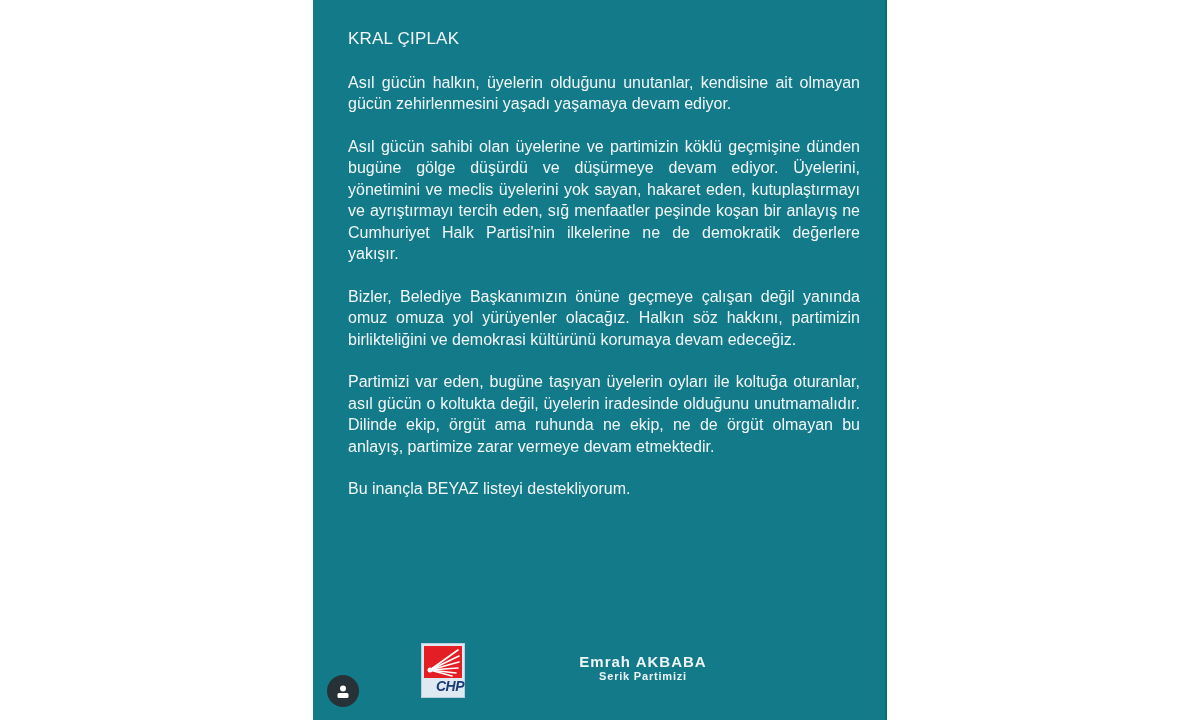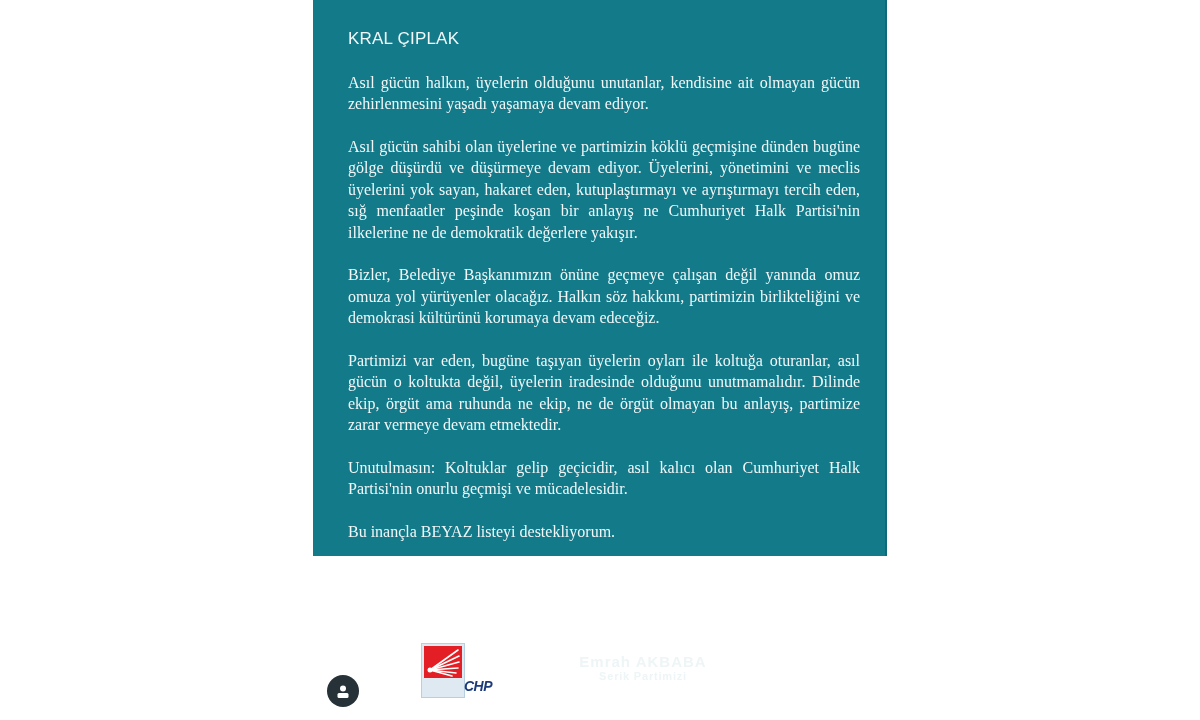--- a/index.html
+++ b/index.html
@@ -1,42 +1,41 @@
 <!DOCTYPE html>
 <html><head>
 <meta charset="utf-8">
 <style>
   html, body { margin:0; padding:0; }
   body { width:1200px; height:720px; background:#ffffff; position:relative; overflow:hidden; font-family:"Liberation Sans", sans-serif; }
-  .post { position:absolute; left:313px; top:0; width:574px; height:556px; background:#137a8a; }
+  .post { position:absolute; left:313px; top:0; width:574px; height:720px; background:#137a8a; }
   .post::after { content:""; position:absolute; right:0; top:0; width:2px; height:100%; background:#0e6a78; }
   .content { position:absolute; left:35px; top:28px; width:512px; color:#f2f7f8; font-size:16px; line-height:21.5px; }
   .title { font-size:17px; margin:0 0 22px 0; letter-spacing:0.2px; }
-  .para { margin:0 0 21px 0; text-align:justify;font-family:Liberation Serif, serif; }
+  .para { margin:0 0 21px 0; text-align:justify; }
   .para.last { margin-bottom:12px; }
   .sig { position:absolute; left:108px; top:643px; width:400px; height:58px; }
   .logo { position:absolute; left:0; top:0; width:44px; height:55px; background:#dfe9f2; border:1px solid #b9cfe0; box-sizing:border-box; }
   .logo .red { position:absolute; left:2px; top:2px; width:38px; height:32px; background:#e31e24; overflow:hidden; }
-  .logo .txt { position:absolute; left:0; top:34px; width:42px; text-align:center; font-weight:bold; font-style:italic; font-size:14px; color:#1d3a7a; letter-spacing:-0.5px;padding-left:35px; }
+  .logo .txt { position:absolute; left:0; top:34px; width:42px; text-align:right; font-weight:bold; font-style:italic; font-size:14px; color:#1d3a7a; letter-spacing:-0.5px; }
   .sig-text { position:absolute; left:52px; top:10px; width:340px; text-align:center; color:#eef5f7; }
   .sig-name { font-size:15px; font-weight:bold; letter-spacing:1px; line-height:17px; }
   .sig-line { font-size:11px; font-weight:bold; letter-spacing:0.8px; line-height:13px; }
   .avatar { position:absolute; left:14px; top:675px; width:32px; height:32px; border-radius:50%; background:#263238; display:flex; align-items:center; justify-content:center; cursor:pointer; }
 </style>
 </head>
 <body>
 
 <div class="post">
   <div class="content">
     <div class="title">KRAL ÇIPLAK</div>
     <p class="para">Asıl gücün halkın, üyelerin olduğunu unutanlar, kendisine ait olmayan gücün zehirlenmesini yaşadı yaşamaya devam ediyor.</p>
     <p class="para">Asıl gücün sahibi olan üyelerine ve partimizin köklü geçmişine dünden bugüne gölge düşürdü ve düşürmeye devam ediyor. Üyelerini, yönetimini ve meclis üyelerini yok sayan, hakaret eden, kutuplaştırmayı ve ayrıştırmayı tercih eden, sığ menfaatler peşinde koşan bir anlayış ne Cumhuriyet Halk Partisi'nin ilkelerine ne de demokratik değerlere yakışır.</p>
     <p class="para">Bizler, Belediye Başkanımızın önüne geçmeye çalışan değil yanında omuz omuza yol yürüyenler olacağız. Halkın söz hakkını, partimizin birlikteliğini ve demokrasi kültürünü korumaya devam edeceğiz.</p>
     <p class="para">Partimizi var eden, bugüne taşıyan üyelerin oyları ile koltuğa oturanlar, asıl gücün o koltukta değil, üyelerin iradesinde olduğunu unutmamalıdır. Dilinde ekip, örgüt ama ruhunda ne ekip, ne de örgüt olmayan bu anlayış,  partimize zarar vermeye devam etmektedir.</p>
-    <p class="para">Unutulmasın: Koltuklar gelip geçicidir, asıl kalıcı olan Cumhuriyet Halk Partisi'nin onurlu geçmişi ve mücadelesidir.</p>
     <p class="para last">Bu inançla BEYAZ listeyi destekliyorum.</p>
   </div>
 
   <div class="sig">
     <div class="logo">
       <div class="red">
         <svg width="38" height="32" viewBox="0 0 38 32">
           <g stroke="#ffffff" stroke-width="1.6" fill="none" stroke-linecap="round">
             <line x1="6" y1="24" x2="34" y2="4"></line>
             <line x1="6" y1="24" x2="35" y2="10"></line>

